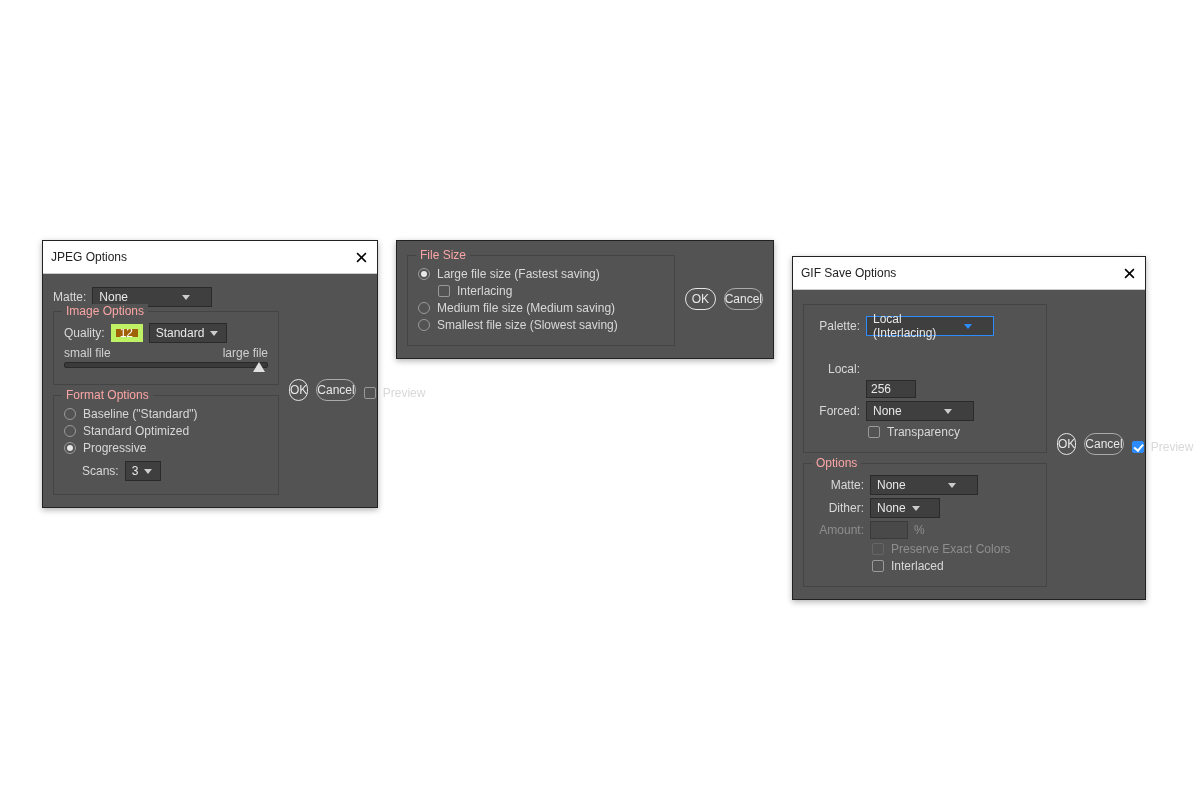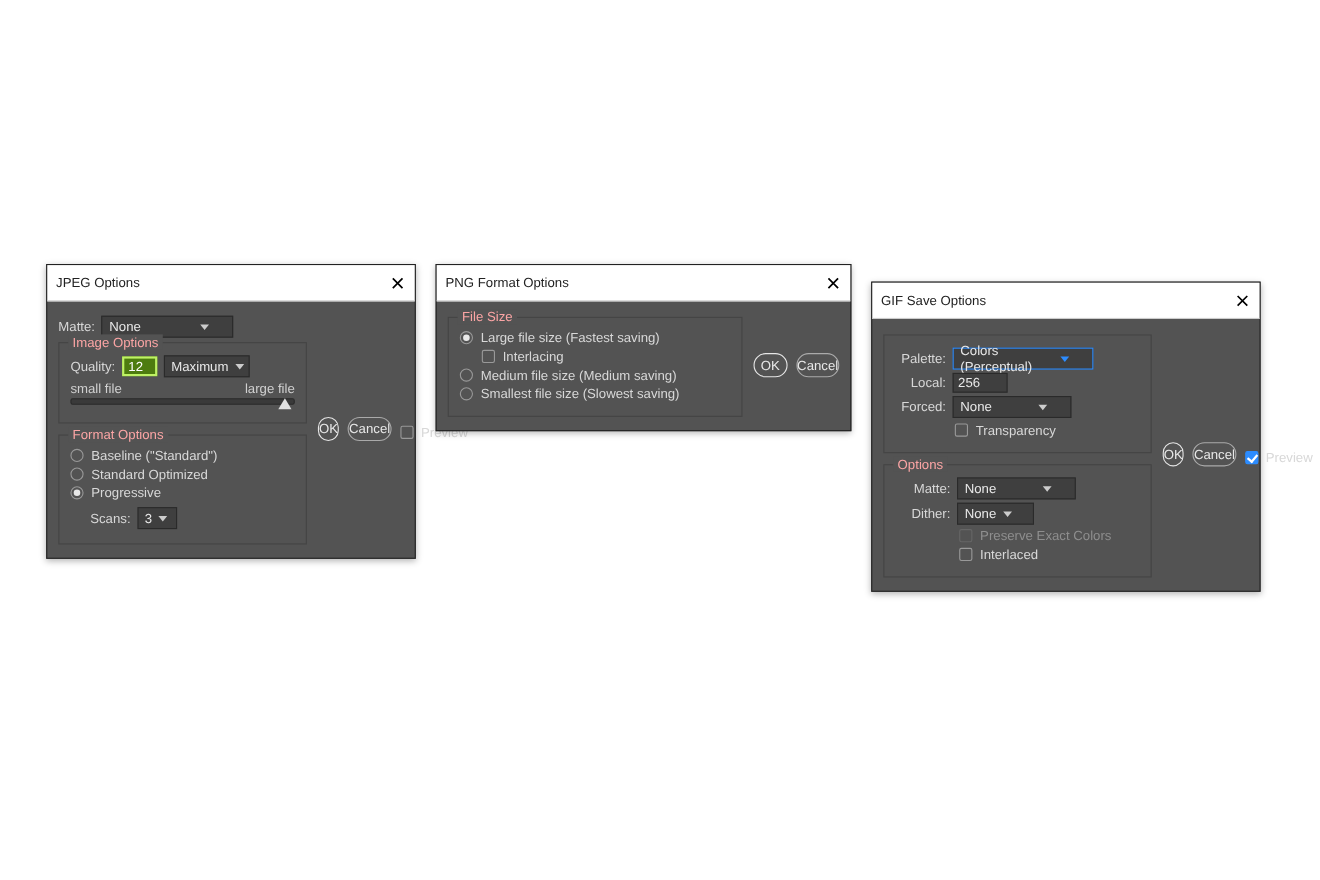--- a/index.html
+++ b/index.html
@@ -12,21 +12,21 @@
   .body{display:flex;padding:10px 10px 12px 10px;gap:10px}
   .main{flex:1}
   .side{width:78px;display:flex;flex-direction:row;gap:8px;align-items:center}
   .btn{width:70px;height:22px;border:1px solid #aaa;border-radius:11px;background:#535353;color:#e8e8e8;display:flex;align-items:center;justify-content:center;cursor:pointer}
   .btn.primary{border:1.5px solid #e6e6e6}
   .fieldset{border:1px solid #444;padding:8px 10px 10px 10px;margin-top:4px;position:relative}
   .legend{position:absolute;top:-8px;left:8px;background:#535353;padding:0 4px;color:#fca5a5}
   .row{display:flex;align-items:center;gap:6px;margin:3px 0}
   .label{color:#d8d8d8}
   .textfield{background:#3f3f3f;border:1px solid #2a2a2a;color:#e8e8e8;padding:1px 4px;height:18px;width:32px;text-align:left}
-  .textfield.highlight{background:#4d7c0f;border:2px solid #bef264;color:#fff}
+  .textfield.highlight{background:#a16207;border:5px solid #bef264;color:#fff}
   .select{background:#3f3f3f;border:1px solid #2a2a2a;color:#e8e8e8;height:20px;display:flex;align-items:center;justify-content:space-between;padding:0 21px 0 6px;cursor:pointer;gap:6px}
   .select.highlight{border:1.5px solid #2c8cff}
   .caret{width:0;height:0;border-left:4px solid transparent;border-right:4px solid transparent;border-top:5px solid #ccc}
   .select.highlight .caret{border-top-color:#2c8cff}
   .radio, .check{display:flex;align-items:center;gap:7px;cursor:pointer;margin:3px 0;color:#d8d8d8}
   .radio-dot{width:12px;height:12px;border-radius:50%;border:1px solid #999;display:flex;align-items:center;justify-content:center;flex:0 0 auto}
   .radio-dot.sel::after{content:"";width:6px;height:6px;border-radius:50%;background:#e8e8e8}
   .check-box{width:12px;height:12px;border:1px solid #999;border-radius:2px;display:flex;align-items:center;justify-content:center;flex:0 0 auto}
   .check-box.sel{background:#2c8cff;border-color:#2c8cff}
   .check-box.sel::after{content:"";width:4px;height:7px;border-right:2px solid #fff;border-bottom:2px solid #fff;transform:rotate(40deg) translateY(-1px)}
@@ -61,21 +61,21 @@
           <span class="caret"></span>
         </div>
       </div>
 
       <div class="fieldset">
         <span class="legend">Image Options</span>
         <div class="row">
           <span class="label">Quality:</span>
           <input class="textfield highlight" value="12" style="">
           <div class="select" style="width:78px">
-            <span>Maximum</span>
+            <span>Standard</span>
             <span class="caret"></span>
           </div>
         </div>
         <div class="slider-labels">
           <span>small file</span>
           <span>large file</span>
         </div>
         <div class="slider">
           <div class="slider-thumb" style="left:96%"></div>
         </div>
@@ -114,28 +114,20 @@
         </div>
       <div class="check">
         <span class="check-box"></span>
         <span>Preview</span>
       </div>
     </div>
   </div>
 </div>
 
 <div id="png" class="dialog">
-  <div class="titlebar">
-    <span class="title">PNG Format Options</span>
-    <span class="close">
-      <svg viewBox="0 0 10 10">
-          <path d="M1 1 L9 9 M9 1 L1 9" stroke="#000" stroke-width="1.4" fill="none"></path>
-        </svg>
-    </span>
-  </div>
   <div class="body">
     <div class="main">
       <div class="fieldset">
         <span class="legend">File Size</span>
         <div class="radio">
           <span class="radio-dot sel"></span>
           <span>Large file size (Fastest saving)</span>
         </div>
         <div class="check" style="margin-left:20px">
           <span class="check-box"></span>
@@ -170,27 +162,27 @@
           <path d="M1 1 L9 9 M9 1 L1 9" stroke="#000" stroke-width="1.4" fill="none"></path>
         </svg>
     </span>
   </div>
   <div class="body">
     <div class="main">
       <div class="fieldset">
         <div class="row">
           <span class="label" style="width:46px;text-align:right">Palette:</span>
           <div class="select highlight" style="width:128px">
-            <span>Colors (Perceptual)</span>
+            <span>Local (Interlacing)</span>
             <span class="caret"></span>
           </div>
         </div>
         <div class="row">
           <span class="label" style="width:46px;text-align:right">Local:</span>
-          <input class="textfield" style="width: 50px;" value="256">
+          <input class="textfield" style="width: 50px; margin-top: 41px;" value="256">
         </div>
         <div class="row">
           <span class="label" style="width:46px;text-align:right">Forced:</span>
           <div class="select" style="width:108px">
             <span>None</span>
             <span class="caret"></span>
           </div>
         </div>
         <div class="check" style="margin-left:54px;margin-top:4px">
           <span class="check-box"></span>
@@ -207,20 +199,25 @@
             <span class="caret"></span>
           </div>
         </div>
         <div class="row">
           <span class="label" style="width:50px;text-align:right">Dither:</span>
           <div class="select" style="width:70px">
             <span>None</span>
             <span class="caret"></span>
           </div>
         </div>
+        <div class="row">
+          <span class="label dim" style="width:50px;text-align:right">Amount:</span>
+          <input class="textfield dim" style="width: 38px; background: rgb(73, 73, 73); border-color: rgb(58, 58, 58);" disabled="">
+          <span class="dim">%</span>
+        </div>
         <div class="check dim" style="margin-left:58px">
           <span class="check-box" style="border-color:#666"></span>
           <span>Preserve Exact Colors</span>
         </div>
         <div class="check" style="margin-left:58px">
           <span class="check-box"></span>
           <span>Interlaced</span>
         </div>
       </div>
     </div>

